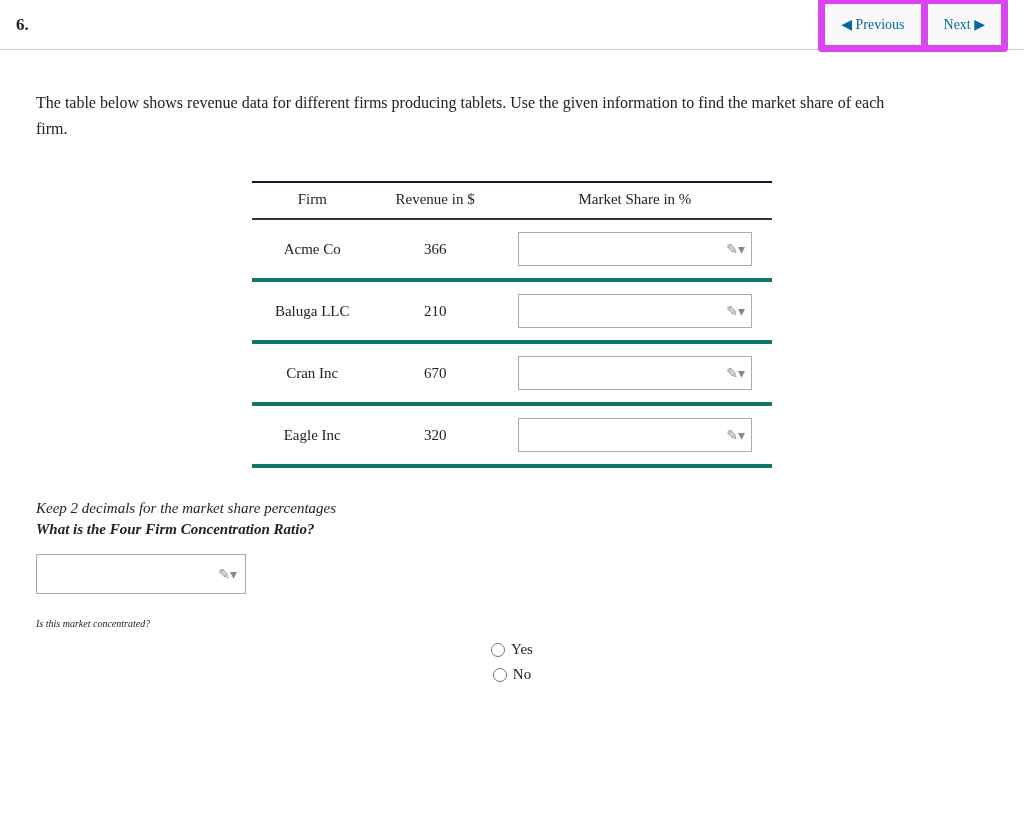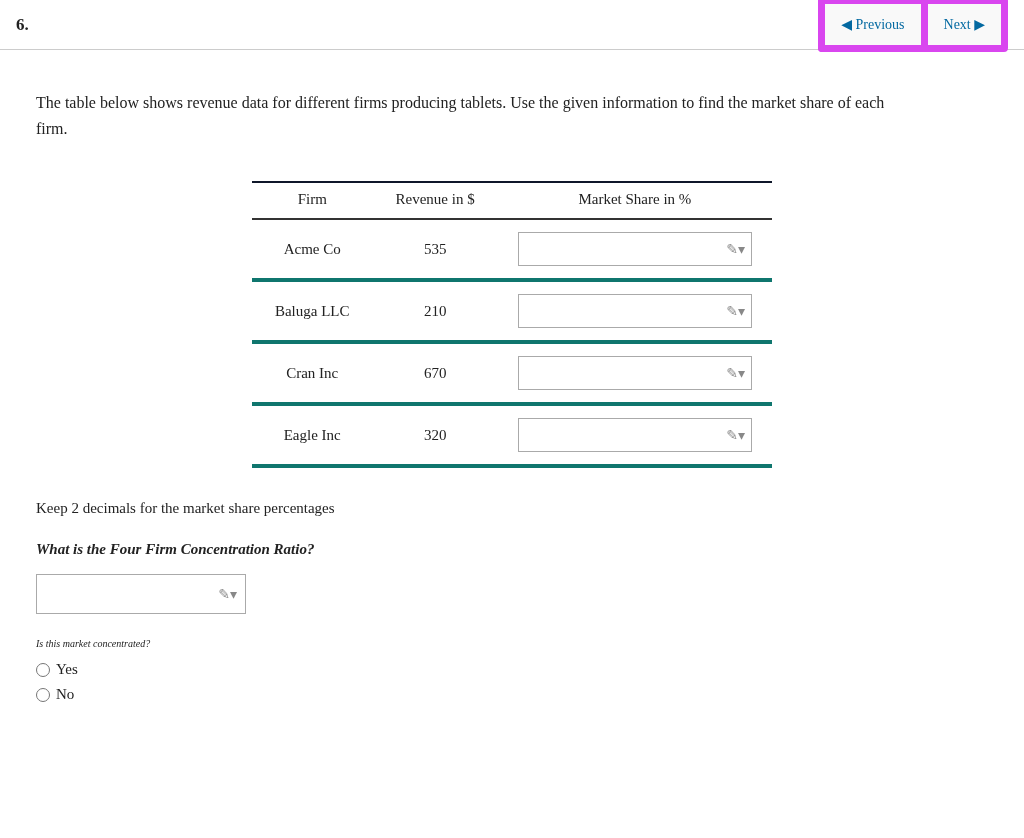--- a/index.html
+++ b/index.html
@@ -131,21 +131,22 @@
       color: #888;
       font-size: 14px;
       cursor: pointer;
       flex-shrink: 0;
       margin-left: 4px;
     }
 
     
     .instruction {
       font-size: 15px;
-      margin-bottom: 24px;
+      margin-bottom: 4px;
+      font-style: italic;
     }
 
     .sub-question {
       font-size: 15px;
       margin-bottom: 16px;
       font-weight: bold;
       font-style: italic;
     }
 
     
@@ -175,20 +176,21 @@
       font-style: italic;
     }
 
     .radio-label {
       display: flex;
       align-items: center;
       gap: 6px;
       font-size: 15px;
       margin-bottom: 8px;
       cursor: pointer;
+      justify-content: center;
     }
 
     .radio-label input[type="radio"] {
       accent-color: #555;
       width: 14px;
       height: 14px;
     }
   </style>
 </head>
 <body>
@@ -210,21 +212,21 @@
       <thead>
         <tr>
           <th>Firm</th>
           <th>Revenue in $</th>
           <th>Market Share in %</th>
         </tr>
       </thead>
       <tbody id="table-body">
       <tr>
             <td>Acme Co</td>
-            <td>535</td>
+            <td>366</td>
             <td>
               <div class="input-cell">
                 <input type="text" style="font-family: Georgia, serif;">
                 <span class="edit-icon">✎▾</span>
               </div>
             </td>
           </tr>
           <tr>
             <td>Baluga LLC</td>
             <td>210</td>

